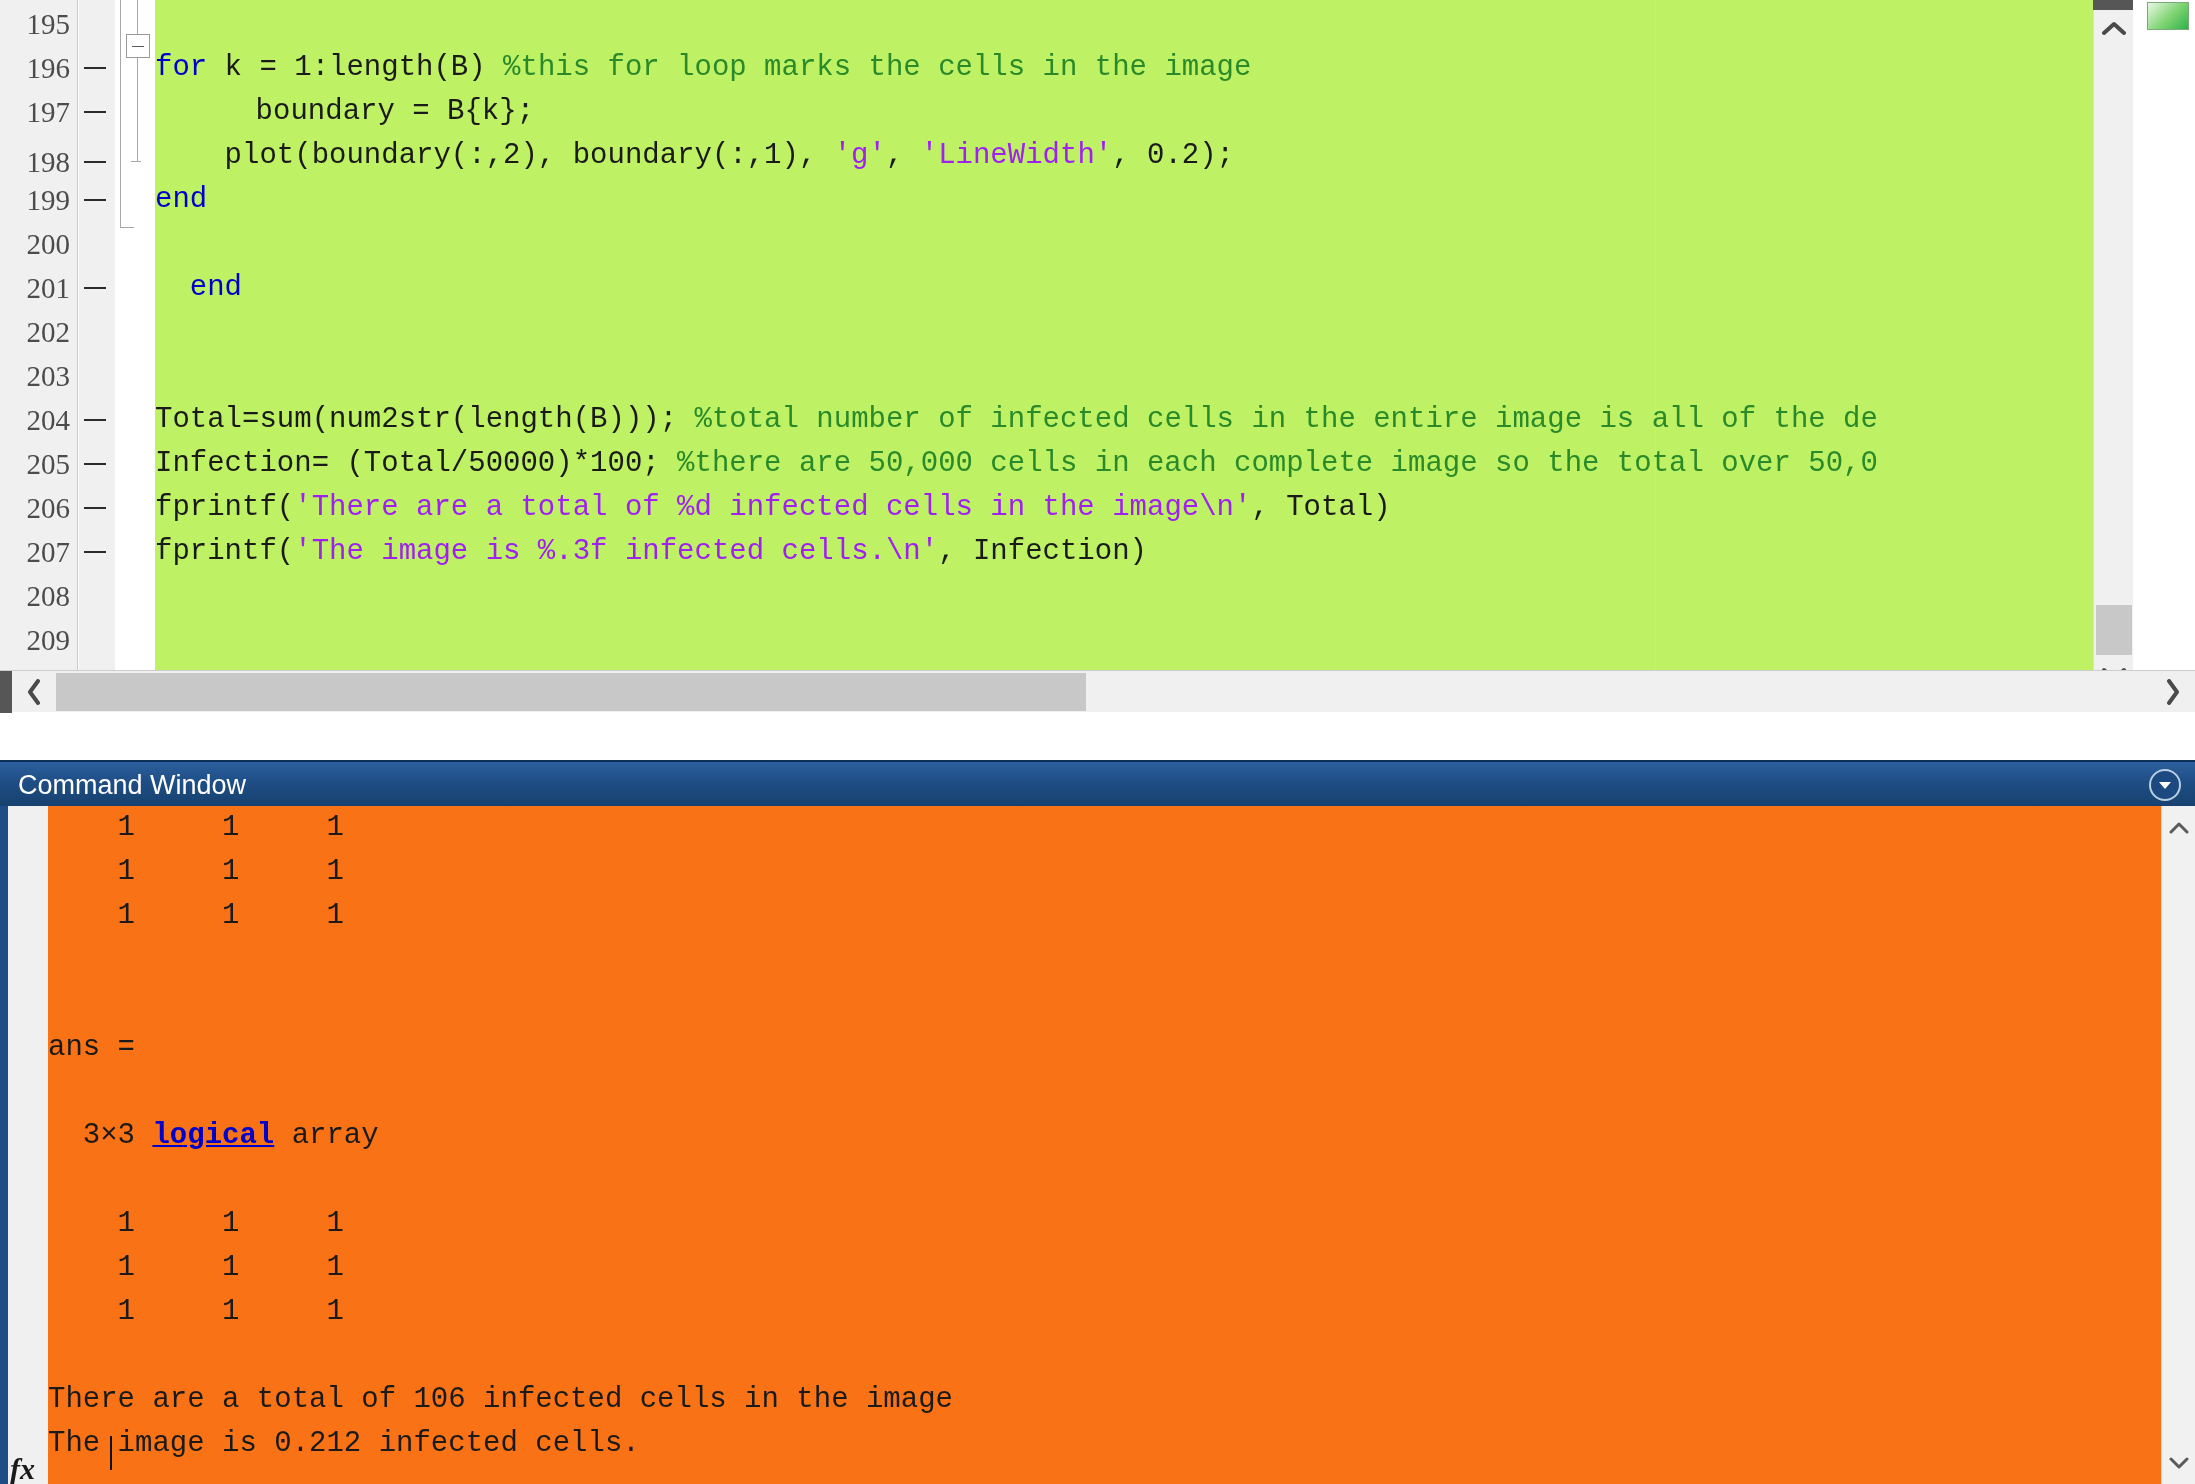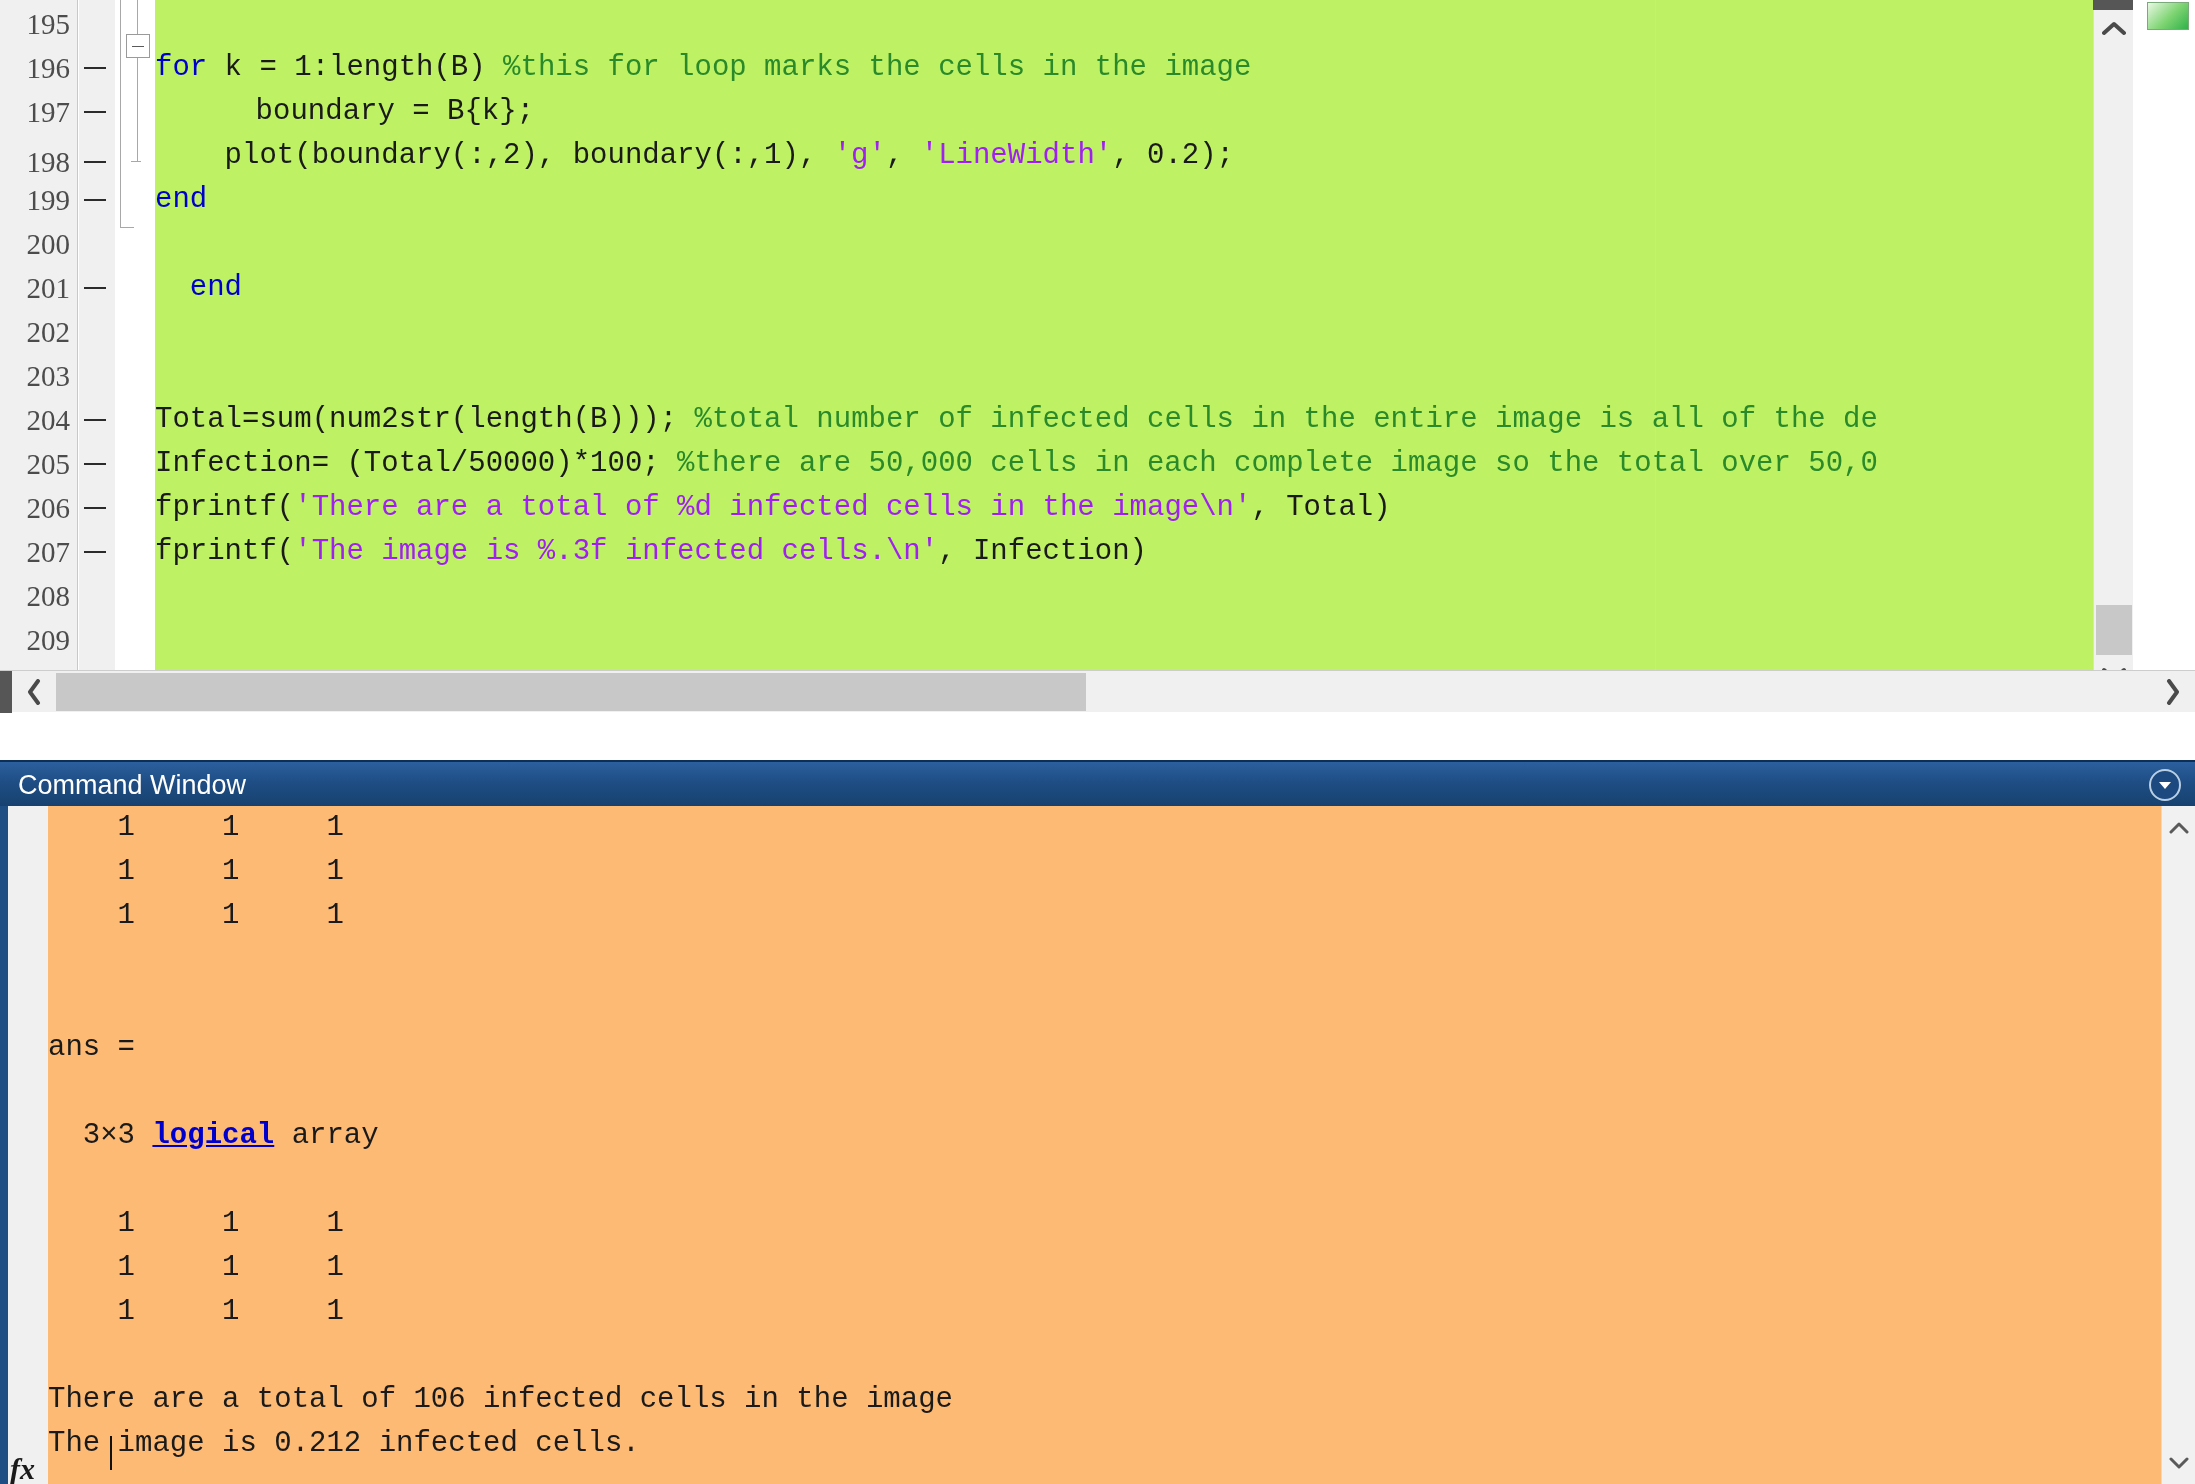--- a/index.html
+++ b/index.html
@@ -174,21 +174,21 @@
     border-radius: 50%;
     border: 2px solid #b9cfe4;
     background: #1c4a80;
     display: flex; align-items: center; justify-content: center;
   }
   .cmd-menu-btn svg { display: block; }
 
   .cmd-body {
     position: absolute; left: 0; top: 46px;
     width: 2195px; height: 678px;
-    background: #fdba74;
+    background: #f97316;
     overflow: hidden;
   }
   .cmd-left-rail {
     position: absolute; left: 0; top: 0;
     width: 8px; height: 678px;
     background: #1f4e85;
   }
   .cmd-gutter {
     position: absolute; left: 8px; top: 0;
     width: 40px; height: 678px;

